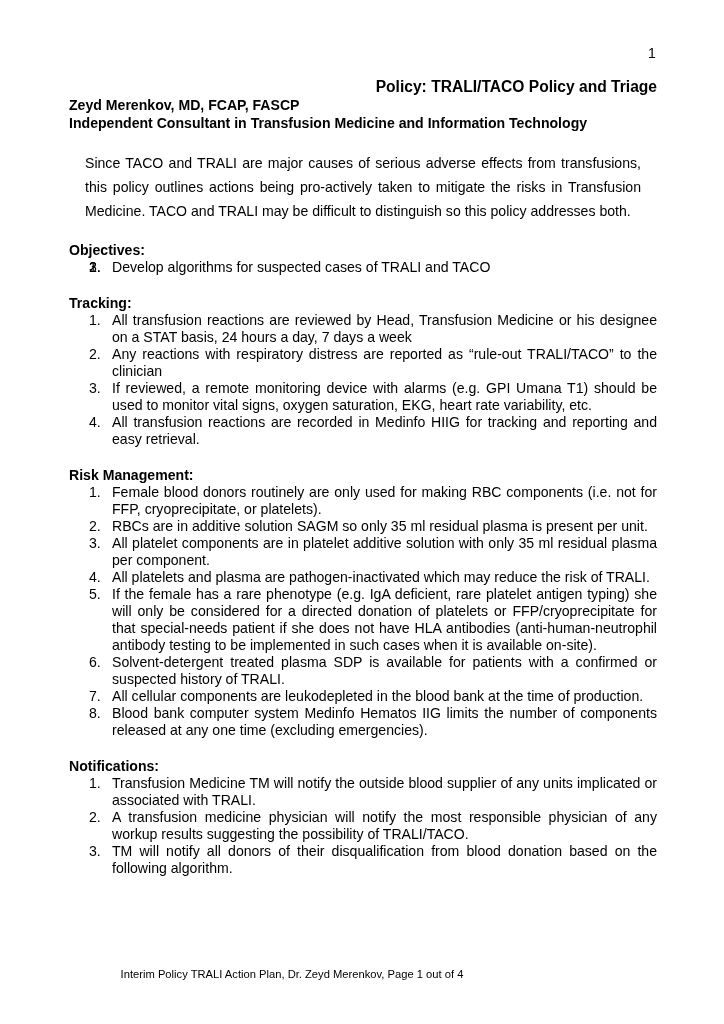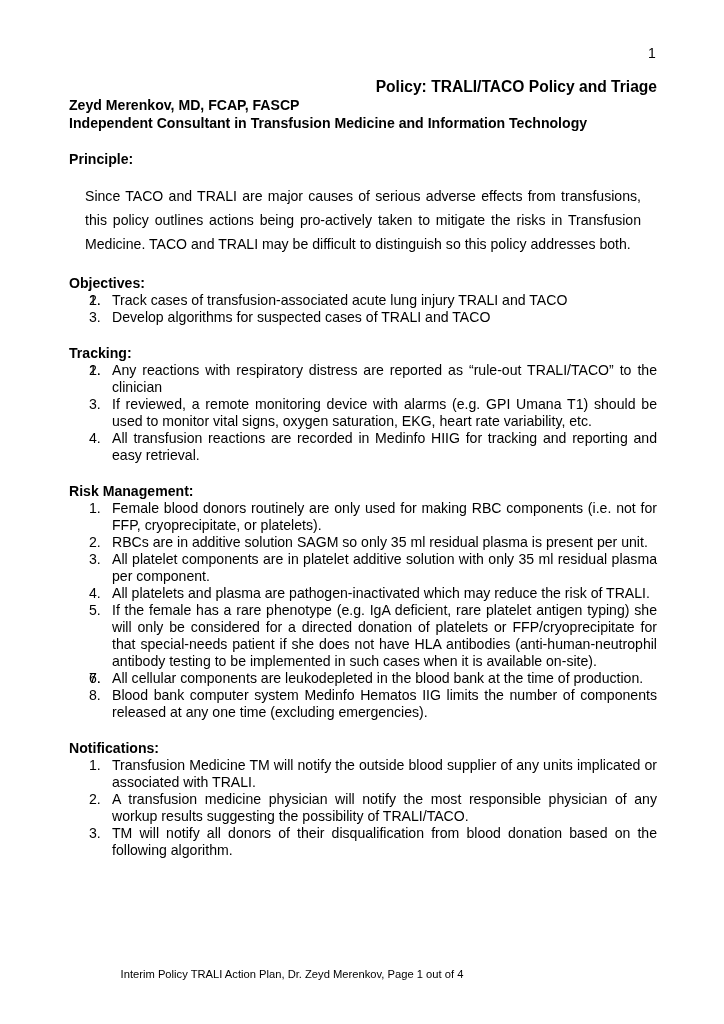--- a/index.html
+++ b/index.html
@@ -26,52 +26,51 @@
 <body>
 
 <div class="page-number">1</div>
 
 <div class="content">
   <p class="title">Policy:  TRALI/TACO Policy and Triage</p>
   <p class="subtitle">Zeyd Merenkov, MD, FCAP, FASCP</p>
   <p class="subtitle">Independent Consultant in Transfusion Medicine and Information Technology</p>
 
   <div class="section">
-    <p class="section-heading">Principle:</p>
     <p class="para" style="text-align: justify;">Since TACO and TRALI are major causes of serious adverse effects from transfusions, this policy outlines actions being pro-actively taken to mitigate the risks in Transfusion Medicine. TACO and TRALI may be difficult to distinguish so this policy addresses both.</p>
   </div>
 
   <div class="section">
     <p class="section-heading">Objectives:</p>
     <ol class="items">
         <li><span class="num">1.</span></li>
-        <li><span class="num">2.</span><span>Track cases of transfusion-associated acute lung injury TRALI and TACO</span></li>
+        <li><span class="num">2.</span></li>
         <li><span class="num">3.</span><span>Develop algorithms for suspected cases of TRALI and TACO</span></li>
       </ol>
   </div>
 
   <div class="section">
     <p class="section-heading">Tracking:</p>
     <ol class="items">
-        <li><span class="num">1.</span></li>
+        <li><span class="num">1.</span><span>All transfusion reactions are reviewed by Head, Transfusion Medicine or his designee on a STAT basis, 24 hours a day, 7 days a week</span></li>
         <li><span class="num">2.</span><span>Any reactions with respiratory distress are reported as “rule-out TRALI/TACO” to the clinician</span></li>
         <li><span class="num">3.</span><span>If reviewed, a remote monitoring device with alarms (e.g. GPI Umana T1) should be used to monitor vital signs, oxygen saturation, EKG, heart rate variability, etc.</span></li>
         <li><span class="num">4.</span><span>All transfusion reactions are recorded in Medinfo HIIG for tracking and reporting and easy retrieval.</span></li>
       </ol>
   </div>
 
   <div class="section">
     <p class="section-heading">Risk Management:</p>
     <ol class="items">
         <li><span class="num">1.</span><span>Female blood donors routinely are only used for making RBC components (i.e. not for FFP, cryoprecipitate, or platelets).</span></li>
         <li><span class="num">2.</span><span>RBCs are in additive solution SAGM so only 35 ml residual plasma is present per unit.</span></li>
         <li><span class="num">3.</span><span>All platelet components are in platelet additive solution with only 35 ml residual plasma per component.</span></li>
         <li><span class="num">4.</span><span>All platelets and plasma are pathogen-inactivated which may reduce the risk of TRALI.</span></li>
         <li><span class="num">5.</span><span>If the female has a rare phenotype (e.g. IgA deficient, rare platelet antigen typing) she will only be considered for a directed donation of platelets or FFP/cryoprecipitate for that special-needs patient if she does not have HLA antibodies (anti-human-neutrophil antibody testing to be implemented in such cases when it is available on-site).</span></li>
-        <li><span class="num">6.</span></li>
+        <li><span class="num">6.</span><span>Solvent-detergent treated plasma SDP is available for patients with a confirmed or suspected history of TRALI.</span></li>
         <li><span class="num">7.</span><span>All cellular components are leukodepleted in the blood bank at the time of production.</span></li>
         <li><span class="num">8.</span><span>Blood bank computer system Medinfo Hematos IIG limits the number of components released at any one time (excluding emergencies).</span></li>
       </ol>
   </div>
 
   <div class="section">
     <p class="section-heading">Notifications:</p>
     <ol class="items">
         <li><span class="num">1.</span><span>Transfusion Medicine TM will notify the outside blood supplier of any units implicated or associated with TRALI.</span></li>
         <li><span class="num">2.</span><span>A transfusion medicine physician will notify the most responsible physician of any workup results suggesting the possibility of TRALI/TACO.</span></li>

